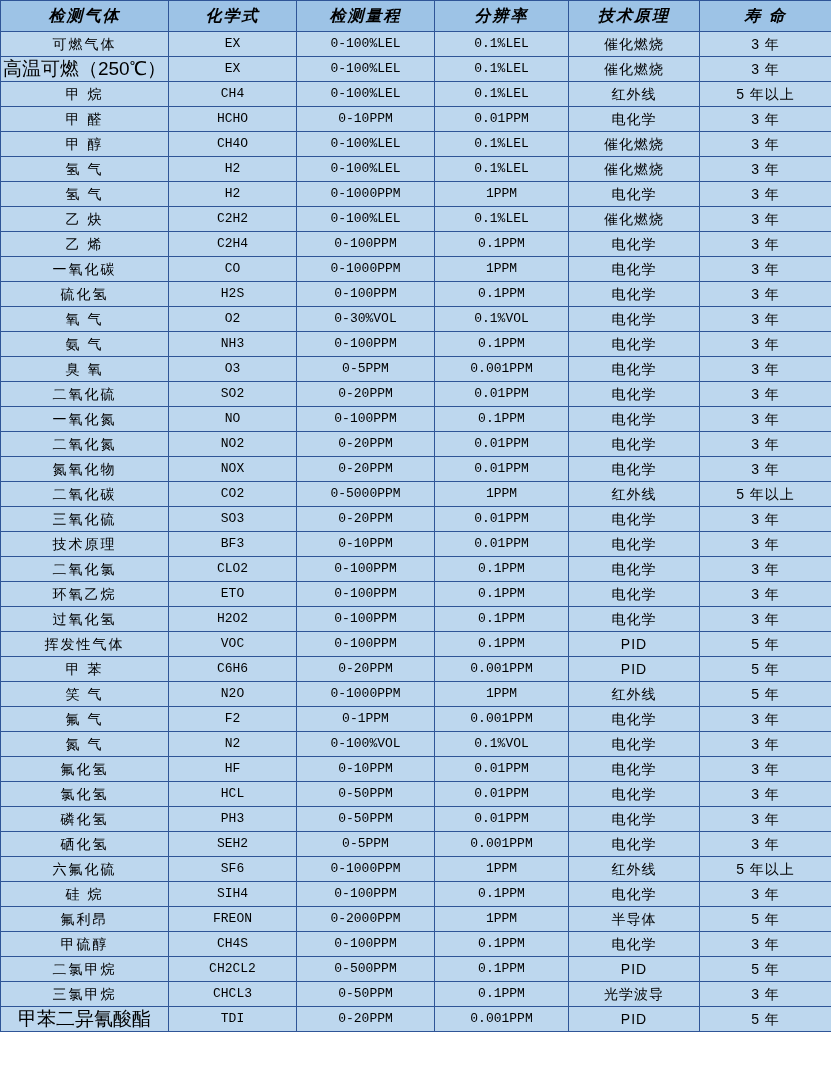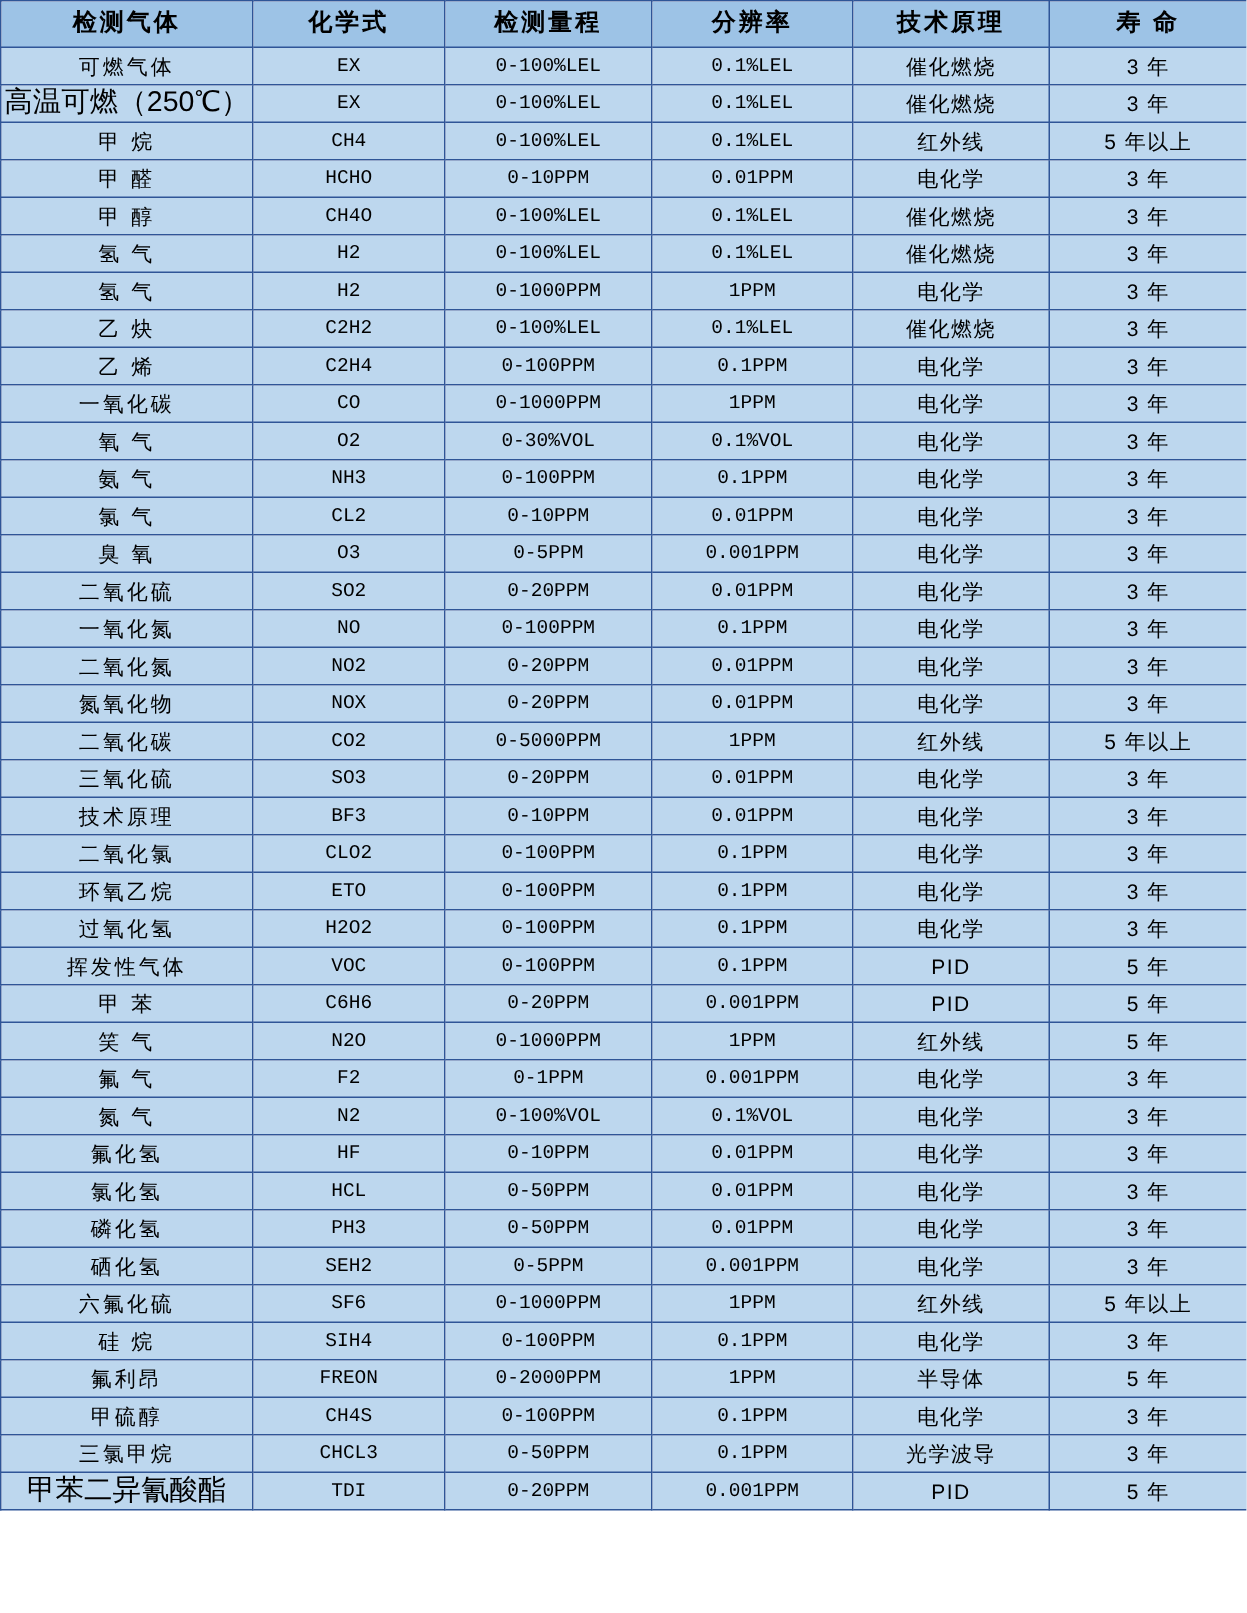--- a/index.html
+++ b/index.html
@@ -42,20 +42,21 @@
     overflow: hidden;
     white-space: nowrap;
   }
   table.gas-table thead th {
     background: #9dc3e6;
     font-size: 16px;
     font-weight: bold;
     height: 30px;
     line-height: 30px;
     letter-spacing: 2px;
+    font-style: italic;
   }
   table.gas-table tbody td {
     background: #bdd7ee;
     font-size: 14px;
   }
   table.gas-table tbody td.col-name {
     letter-spacing: 2px;
   }
   table.gas-table tbody td.col-name.tight {
     letter-spacing: 0px;
@@ -173,44 +174,44 @@
         </tr>
         <tr>
           <td class="col-name">一氧化碳</td>
           <td class="col-formula">CO</td>
           <td class="col-range">0-1000PPM</td>
           <td class="col-res">1PPM</td>
           <td class="col-tech">电化学</td>
           <td class="col-life">3 年</td>
         </tr>
         <tr>
+          <td class="col-name">硫化氢</td>
+          <td class="col-formula">H2S</td>
+          <td class="col-range">0-100PPM</td>
+          <td class="col-res">0.1PPM</td>
+          <td class="col-tech">电化学</td>
+          <td class="col-life">3 年</td>
+        </tr>
+        <tr>
           <td class="col-name">氧 气</td>
           <td class="col-formula">O2</td>
           <td class="col-range">0-30%VOL</td>
           <td class="col-res">0.1%VOL</td>
           <td class="col-tech">电化学</td>
           <td class="col-life">3 年</td>
         </tr>
         <tr>
           <td class="col-name">氨 气</td>
           <td class="col-formula">NH3</td>
           <td class="col-range">0-100PPM</td>
           <td class="col-res">0.1PPM</td>
           <td class="col-tech">电化学</td>
           <td class="col-life">3 年</td>
         </tr>
         <tr>
-          <td class="col-name">氯 气</td>
-          <td class="col-formula">CL2</td>
-          <td class="col-range">0-10PPM</td>
-          <td class="col-res">0.01PPM</td>
-          <td class="col-tech">电化学</td>
-          <td class="col-life">3 年</td>
-        </tr>
-        <tr>
           <td class="col-name">臭 氧</td>
           <td class="col-formula">O3</td>
           <td class="col-range">0-5PPM</td>
           <td class="col-res">0.001PPM</td>
           <td class="col-tech">电化学</td>
           <td class="col-life">3 年</td>
         </tr>
         <tr>
           <td class="col-name">二氧化硫</td>
           <td class="col-formula">SO2</td>
@@ -387,20 +388,28 @@
           <td class="col-tech">半导体</td>
           <td class="col-life">5 年</td>
         </tr>
         <tr>
           <td class="col-name">甲硫醇</td>
           <td class="col-formula">CH4S</td>
           <td class="col-range">0-100PPM</td>
           <td class="col-res">0.1PPM</td>
           <td class="col-tech">电化学</td>
           <td class="col-life">3 年</td>
+        </tr>
+        <tr>
+          <td class="col-name">二氯甲烷</td>
+          <td class="col-formula">CH2CL2</td>
+          <td class="col-range">0-500PPM</td>
+          <td class="col-res">0.1PPM</td>
+          <td class="col-tech">PID</td>
+          <td class="col-life">5 年</td>
         </tr>
         <tr>
           <td class="col-name">三氯甲烷</td>
           <td class="col-formula">CHCL3</td>
           <td class="col-range">0-50PPM</td>
           <td class="col-res">0.1PPM</td>
           <td class="col-tech">光学波导</td>
           <td class="col-life">3 年</td>
         </tr>
         <tr>

